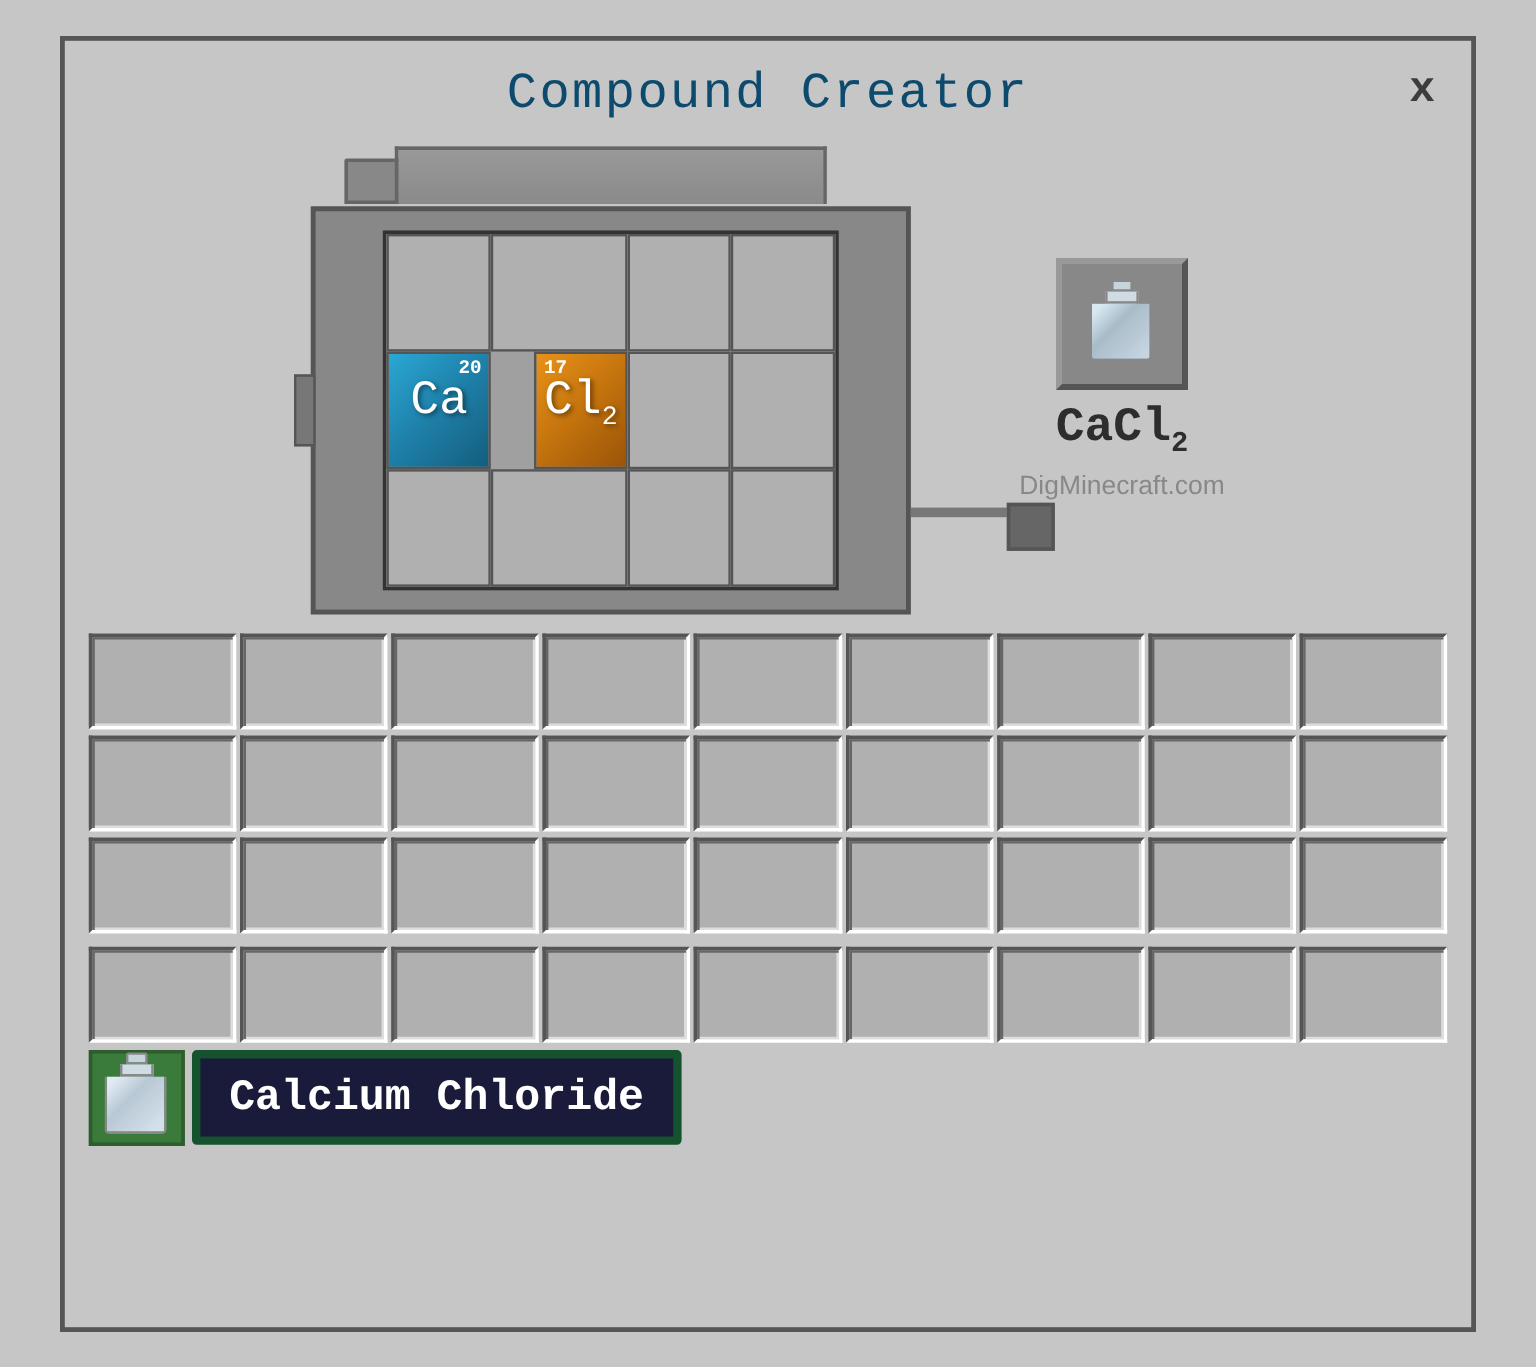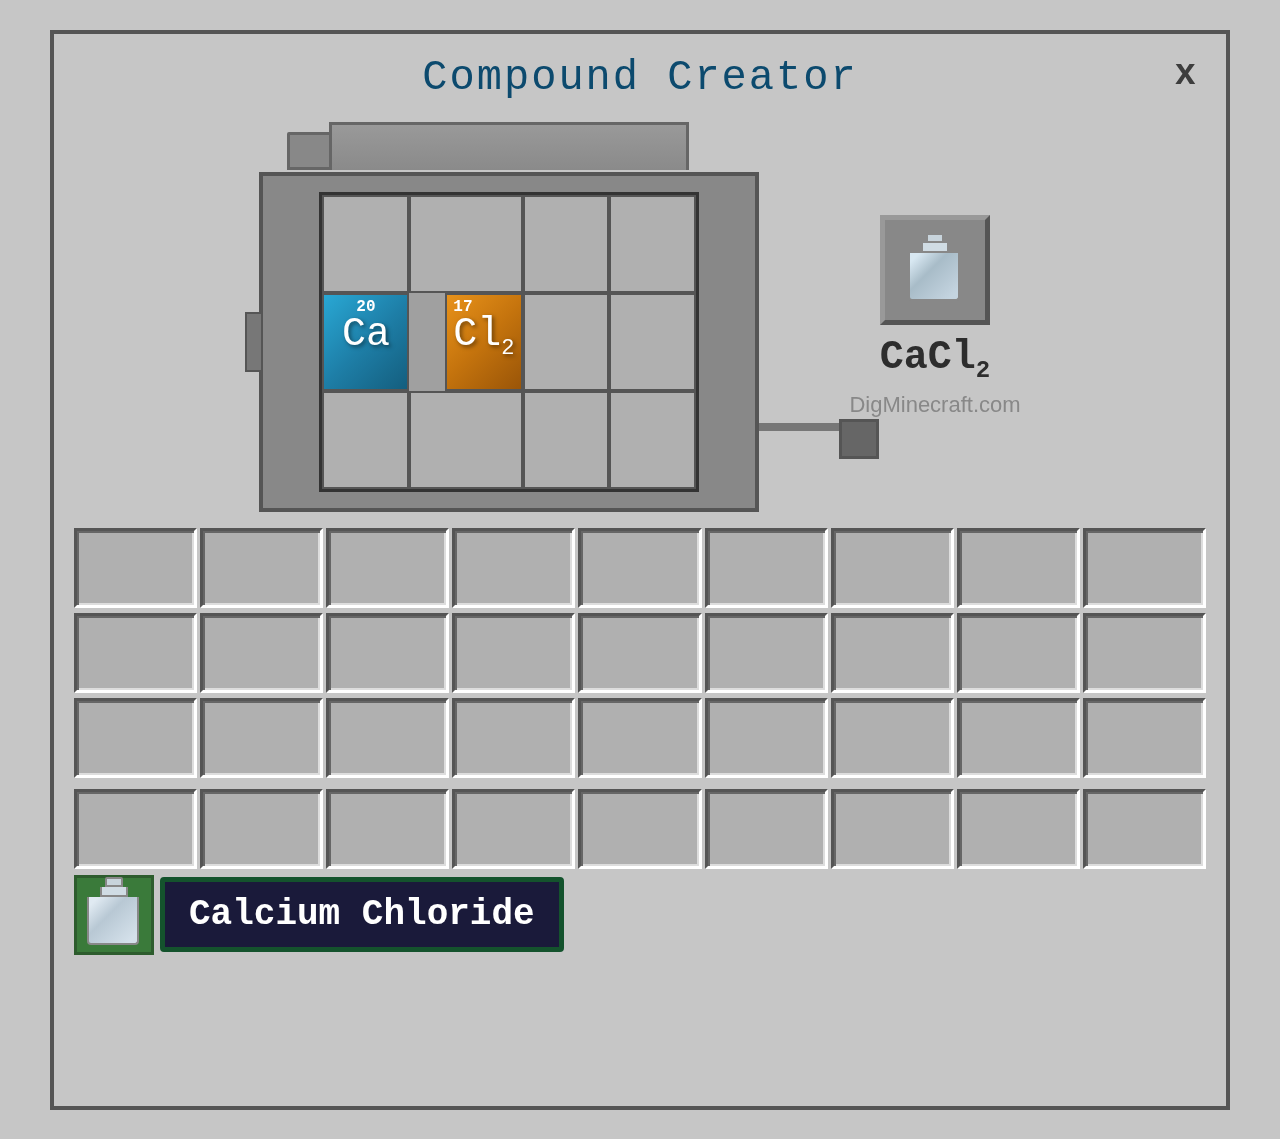--- a/index.html
+++ b/index.html
@@ -91,21 +91,21 @@
       align-items: center;
       justify-content: center;
     }
 
     
     .element-ca {
       background: linear-gradient(135deg, #29a8d4 0%, #1e7fa8 50%, #145e7e 100%);
       border: 2px solid #555;
       display: flex;
       flex-direction: column;
-      align-items: center;
+      align-items: flex-end;
       justify-content: flex-start;
       padding: 4px 6px;
       cursor: pointer;
       position: relative;
     }
 
     .element-number {
       font-size: 16px;
       color: white;
       font-weight: bold;
@@ -222,21 +222,21 @@
       height: 80px;
       background: #3a7a3a;
       border: 3px solid #2d5c2d;
       display: flex;
       align-items: center;
       justify-content: center;
     }
 
     .tooltip-label {
       background: #1a1a3a;
-      border: 5px solid #14532d;
+      border: 7px solid #14532d;
       padding: 12px 24px;
       font-size: 36px;
       color: white;
       font-family: 'Courier New', monospace;
       font-weight: bold;
       border-radius: 4px;
     }
 
     
     .output-section {

